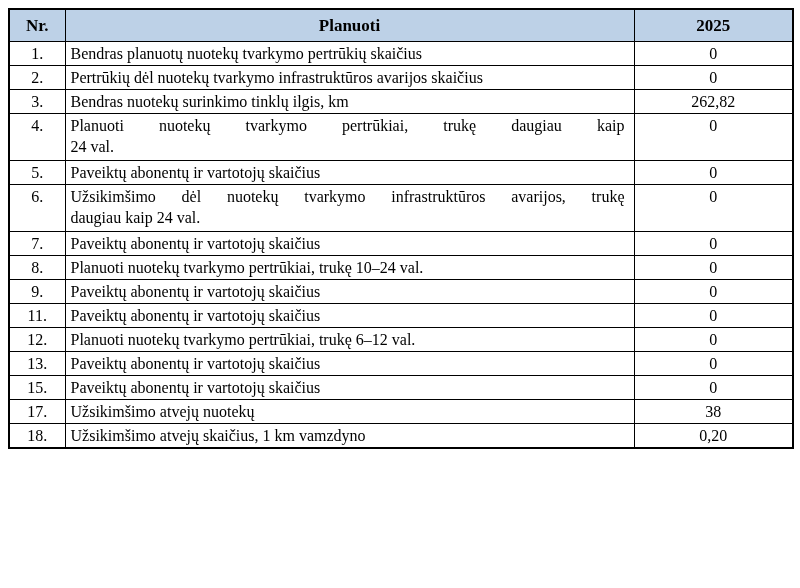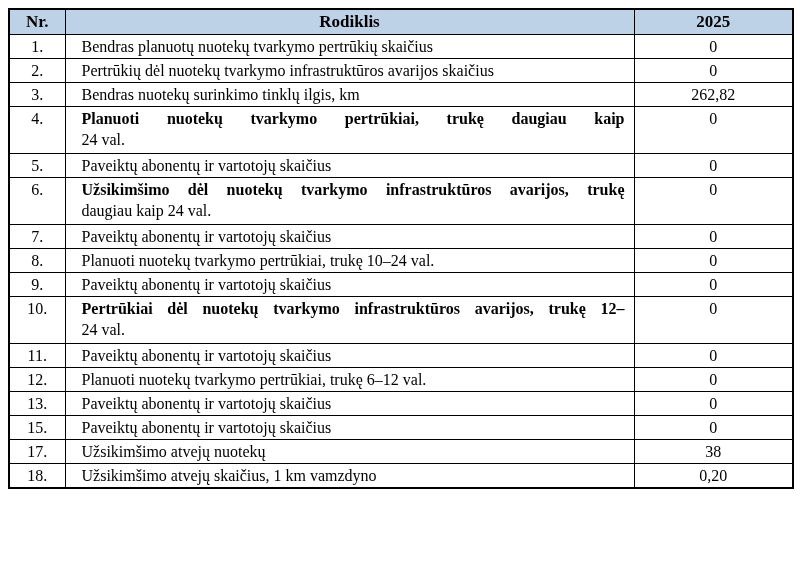--- a/index.html
+++ b/index.html
@@ -36,60 +36,59 @@
     vertical-align: top;
     font-size: 16px;
     line-height: 21px;
     overflow: hidden;
   }
   thead th {
     background: var(--header-bg);
     font-weight: bold;
     text-align: center;
     vertical-align: middle;
-    height: 25px;
+    height: 32px;
     padding: 0 2px;
     font-size: 17px;
   }
   tr.single { height: 24px; }
   tr.tall   { height: 47px; }
   td.nr {
     text-align: center;
     padding: 1px 2px;
   }
   td.rodiklis {
-    padding: 1px 9px 1px 16px;
+    padding: 1px 9px 1px 5px;
     text-align: left;
   }
   td.value {
     text-align: center;
     padding: 1px 4px;
   }
   
   .jline {
     text-align: justify;
     text-align-last: justify;
-    font-weight: bold;
   }
   .line { text-align: left; }
 </style>
 </head>
 <body>
 
 <div class="page">
   <table class="indicators">
     <colgroup>
       <col style="width:56px">
       <col style="width:569px">
       <col style="width:159px">
     </colgroup>
     <thead>
       <tr>
         <th>Nr.</th>
-        <th>Rodiklis</th>
+        <th>Planuoti</th>
         <th>2025</th>
       </tr>
     </thead>
     <tbody id="rows-body">
         <tr class="single">
           <td class="nr">1.</td>
           <td class="rodiklis">
             <div class="line">Bendras planuotų nuotekų tvarkymo pertrūkių skaičius</div>
           </td>
           <td class="value">0</td>
@@ -142,28 +141,20 @@
           <td class="nr">8.</td>
           <td class="rodiklis">
             <div class="line">Planuoti nuotekų tvarkymo pertrūkiai, trukę 10–24 val.</div>
           </td>
           <td class="value">0</td>
         </tr>
         <tr class="single">
           <td class="nr">9.</td>
           <td class="rodiklis">
             <div class="line">Paveiktų abonentų ir vartotojų skaičius</div>
-          </td>
-          <td class="value">0</td>
-        </tr>
-        <tr class="tall">
-          <td class="nr">10.</td>
-          <td class="rodiklis">
-            <div class="jline">Pertrūkiai dėl nuotekų tvarkymo infrastruktūros avarijos, trukę 12–</div>
-            <div class="line">24 val.</div>
           </td>
           <td class="value">0</td>
         </tr>
         <tr class="single">
           <td class="nr">11.</td>
           <td class="rodiklis">
             <div class="line">Paveiktų abonentų ir vartotojų skaičius</div>
           </td>
           <td class="value">0</td>
         </tr>

